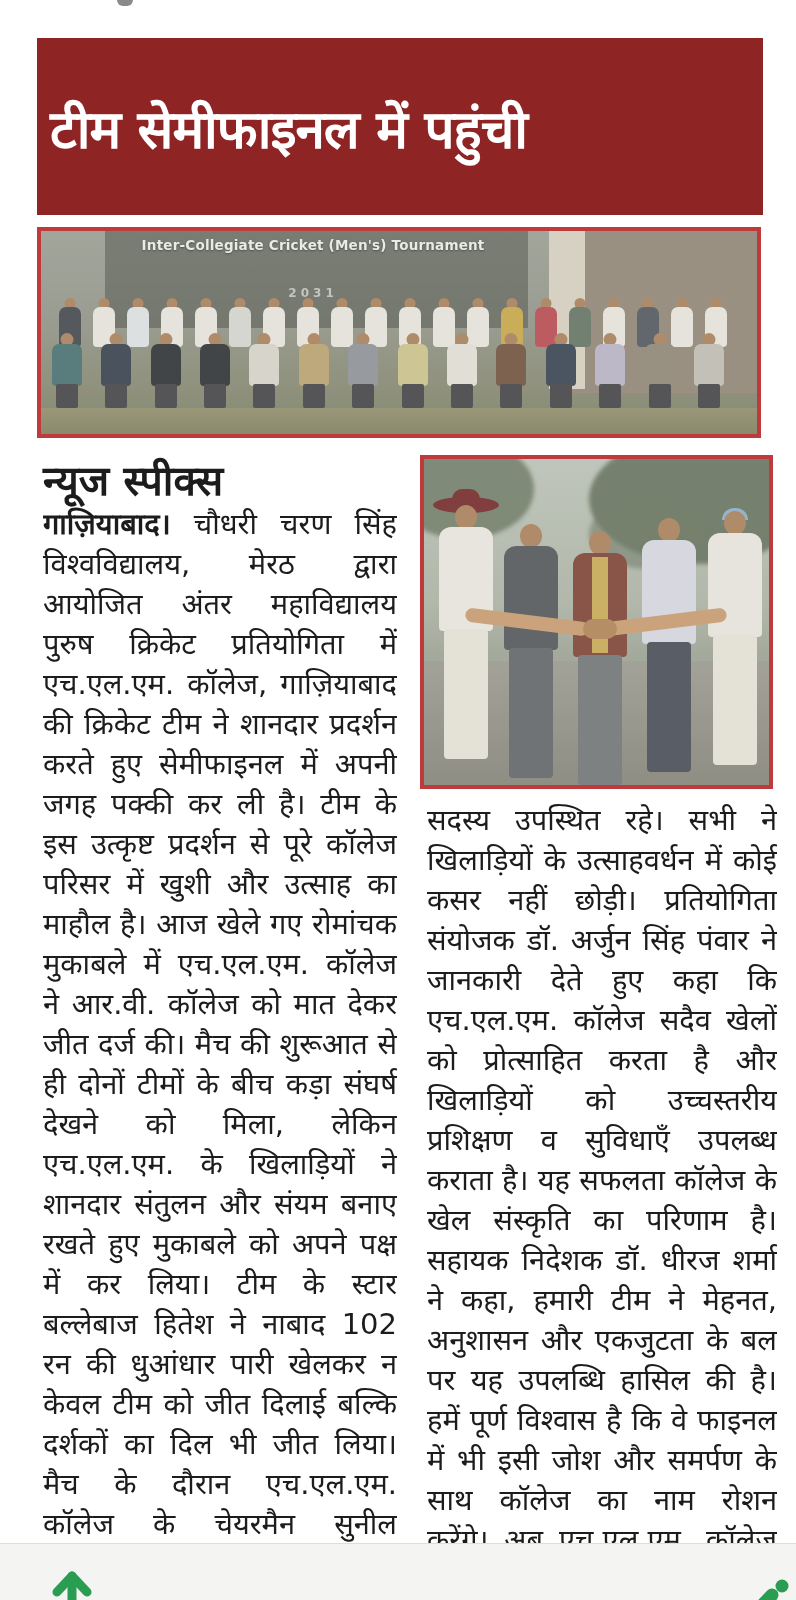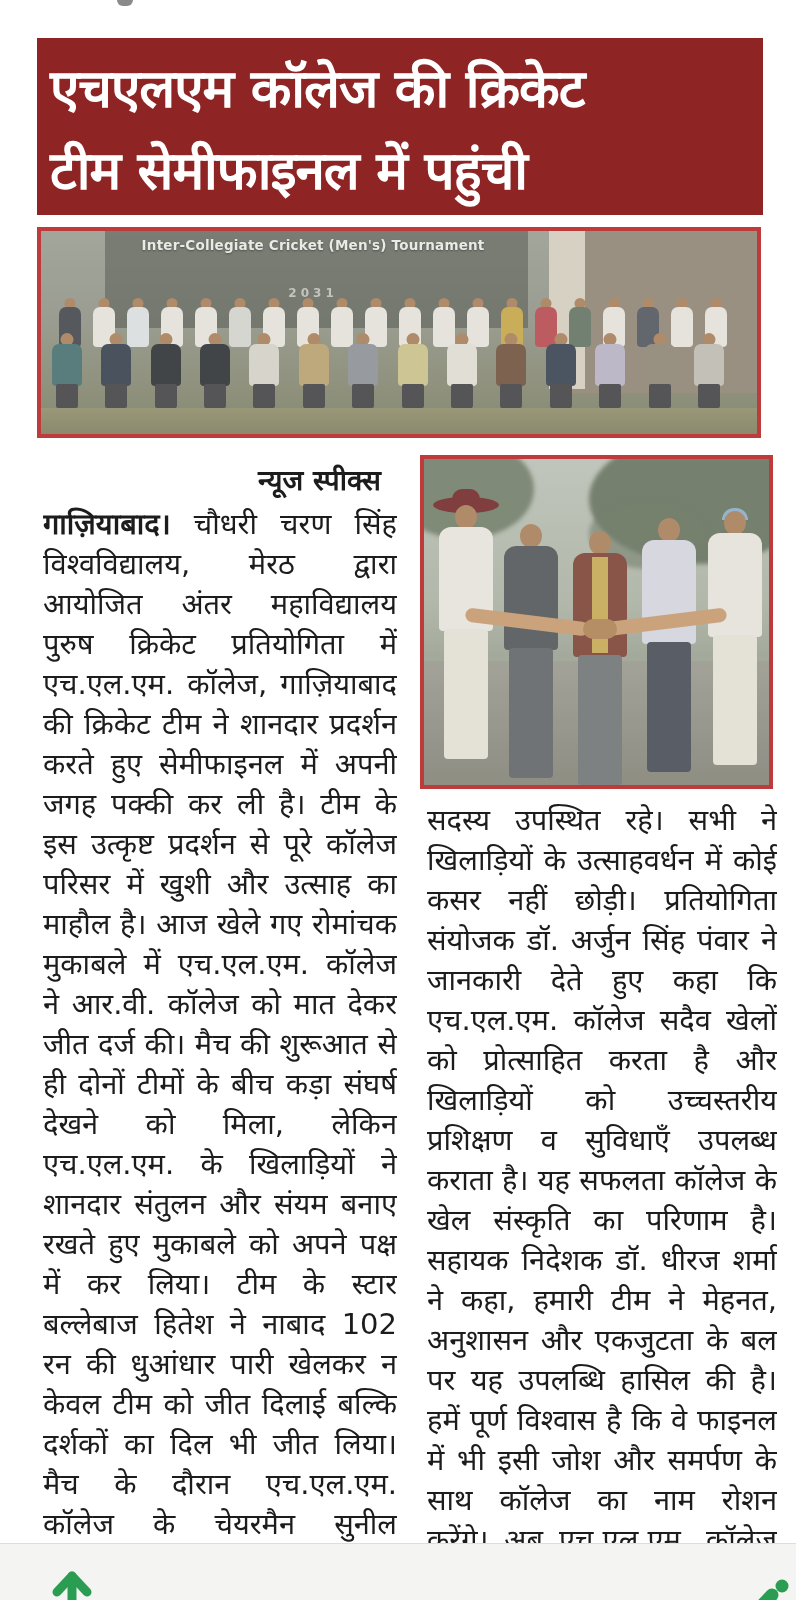--- a/index.html
+++ b/index.html
@@ -42,21 +42,21 @@
   .haze{position:absolute;inset:0;background:rgba(208,212,204,0.18);pointer-events:none;}
 
   
   .in-bg{position:absolute;inset:0;background:linear-gradient(180deg,#bcc3b8 0%,#aab2a2 45%,#9aa191 60%);}
   .tree{position:absolute;border-radius:50%;filter:blur(2px);}
   .in-ground{position:absolute;left:0;bottom:0;width:100%;height:38%;background:linear-gradient(180deg,#98988d,#7f7f74);}
   .arm{position:absolute;height:14px;border-radius:7px;background:#c9996b;}
   .clasp{position:absolute;width:34px;height:20px;border-radius:10px;background:#b07f50;}
 
   
-  .kicker{position:absolute;left:28px;top:460px;width:353px;font-size:28px;font-weight:bold;line-height:42px;text-align:right;}
+  .kicker{position:absolute;left:43px;top:460px;width:353px;font-size:41px;font-weight:bold;line-height:42px;}
   .col{position:absolute;font-size:29px;line-height:40px;text-align:justify;text-justify:inter-word;}
   .col-left{left:43px;top:504px;width:354px;height:1042px;overflow:hidden;}
   .col-right{left:427px;top:800px;width:350px;height:746px;overflow:hidden;}
   .dateline{font-weight:bold;}
 
   
   .bottom-bar{
     position:absolute;left:0;top:1543px;width:796px;height:57px;z-index:5;
     background:#f4f4f2;border-top:1px solid #ddddda;overflow:hidden;
   }
@@ -65,21 +65,20 @@
   .bb-btn{position:absolute;background:transparent;border:none;padding:0;cursor:pointer;}
 </style>
 </head>
 <body>
 
 <div class="screen">
 
   <div class="speck"></div>
 
   <div class="headline">
-    <div class="hl">एचएलएम कॉलेज की क्रिकेट</div>
     <div class="hl">टीम सेमीफाइनल में पहुंची</div>
   </div>
 
   <div class="photo-frame photo-group">
     <div class="scene">
       <div class="gp-bg"></div>
       <div class="gp-wall"></div>
       <div class="gp-pillar"></div>
       <div class="gp-banner"></div>
       <div class="gp-title">Inter-Collegiate Cricket (Men's) Tournament</div>

